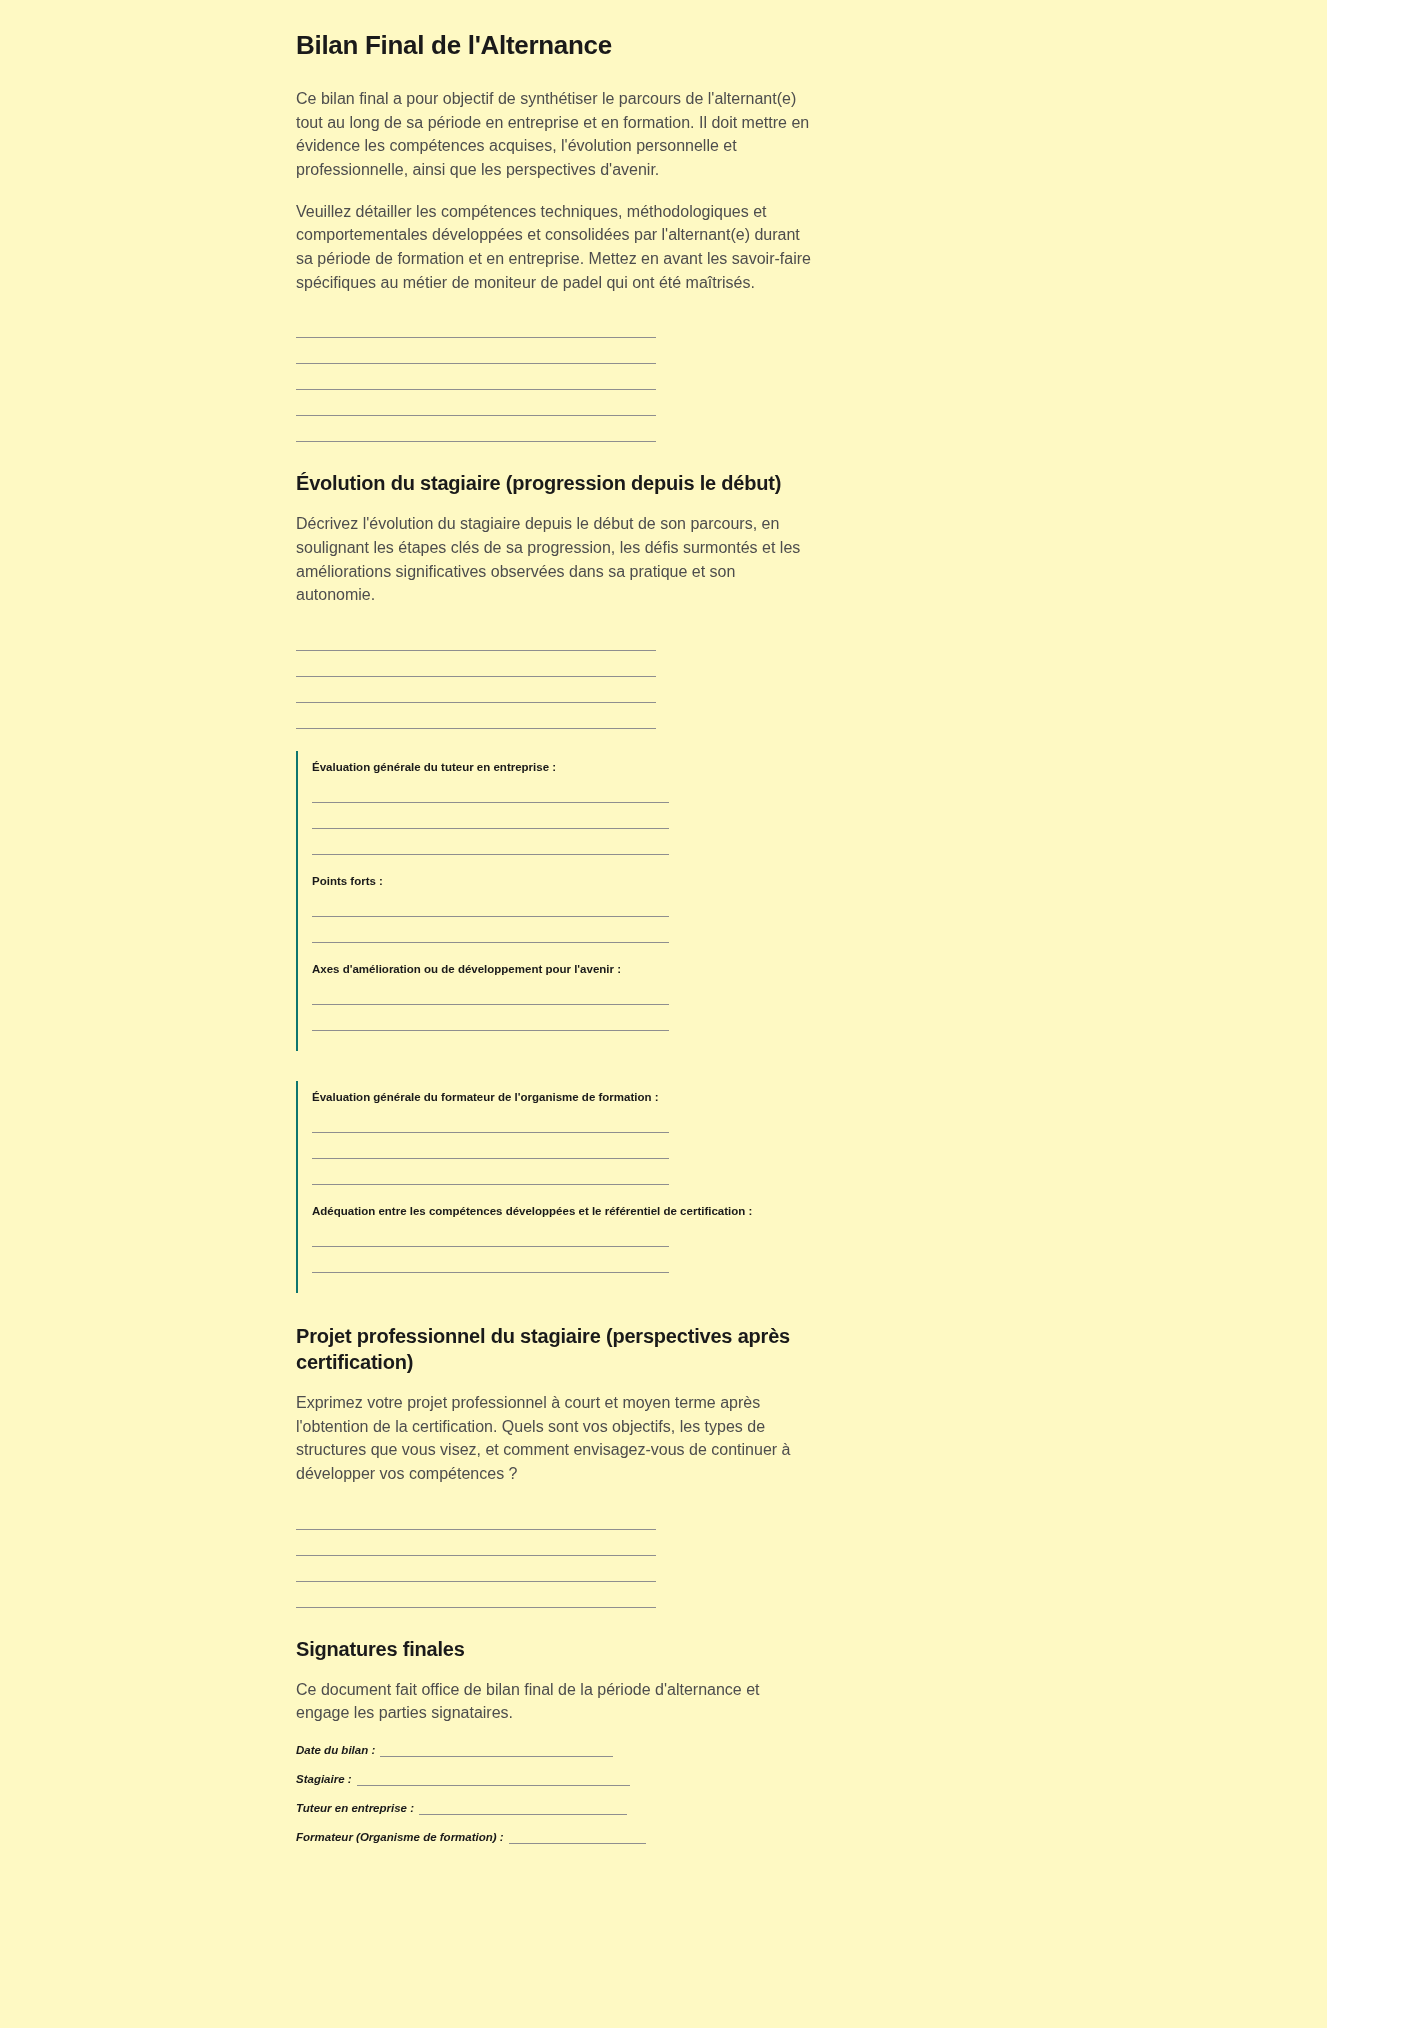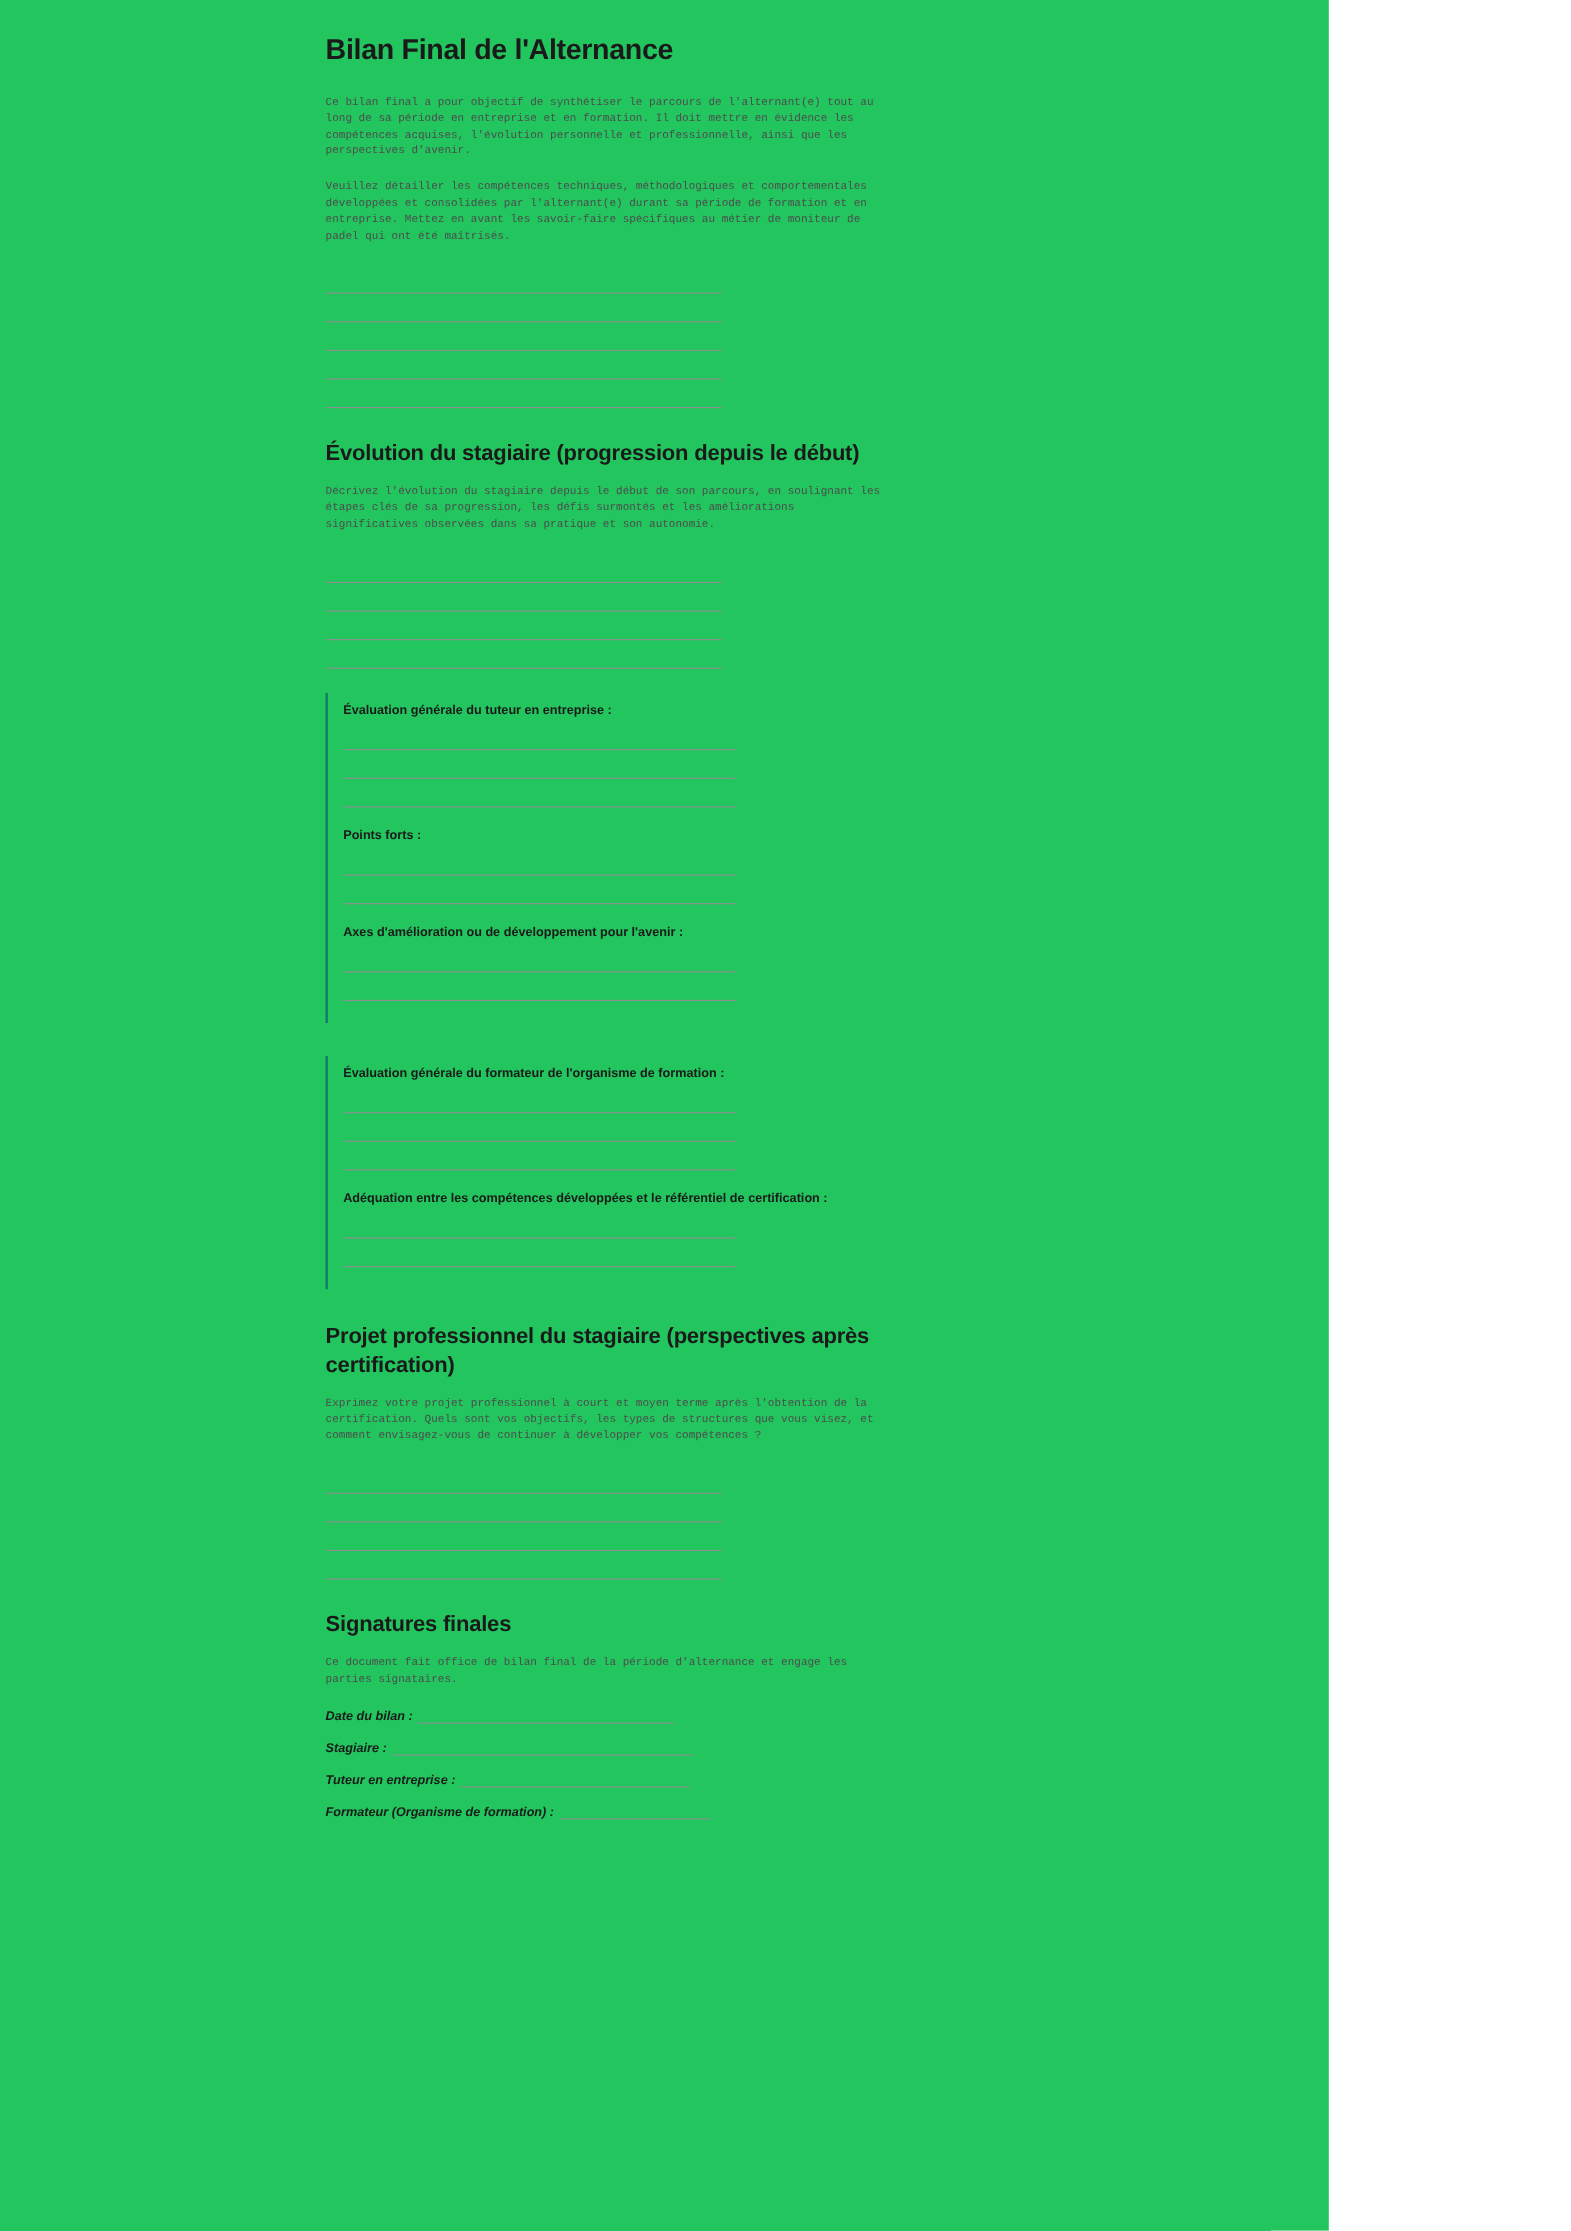--- a/index.html
+++ b/index.html
@@ -2,43 +2,42 @@
 <html lang="fr"><head>
 <meta charset="utf-8">
 <style>
   * { margin: 0; padding: 0; box-sizing: border-box; }
   html, body { background: #ffffff; }
   body {
     font-family: "Liberation Sans", "DejaVu Sans", sans-serif;
     color: #4a4a4a;
   }
   .page {
-    width: 1208px;
+    width: 1327px;
     min-height: 2028px;
-    background: #22c55e;
+    background: #fef9c3;
     position: relative;
   }
   .content {
     padding: 30px 0 60px 296px;
     width: 811px; 
   }
   .doc-title {
     font-size: 26px;
     font-weight: bold;
     color: #1a1a1a;
     letter-spacing: -0.3px;
     margin-bottom: 26px;
   }
   .desc {
-    font-size: 10px;
+    font-size: 16px;
     line-height: 1.48;
     color: #4d4d4d;
     margin-bottom: 18px;
     max-width: 515px;
-    font-family: Liberation Mono, monospace;
   }
   .section-heading {
     font-size: 20px;
     font-weight: bold;
     color: #1a1a1a;
     letter-spacing: -0.2px;
     line-height: 1.3;
     margin: 28px 0 16px 0;
     max-width: 500px;
   }

